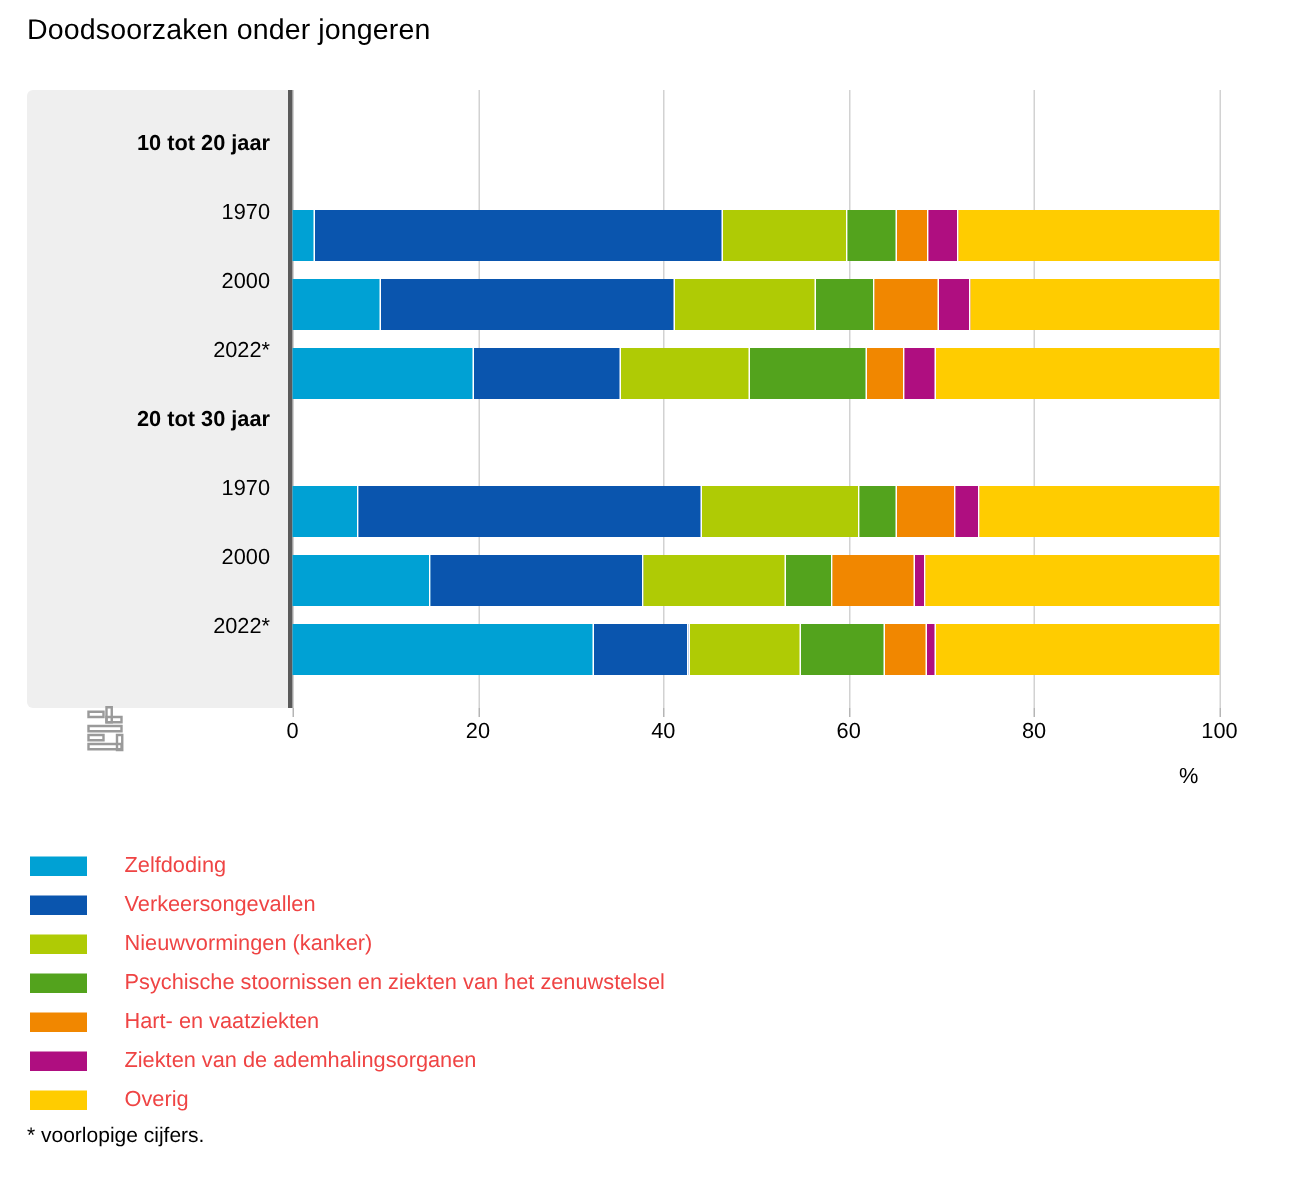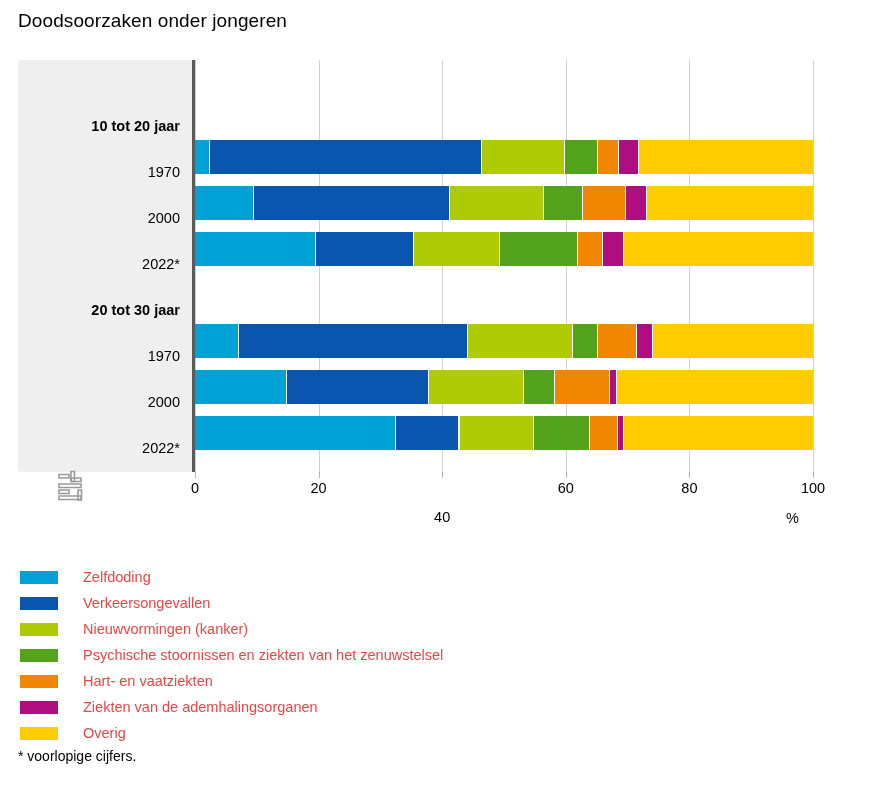--- a/index.html
+++ b/index.html
@@ -88,21 +88,21 @@
     top: 0;
     width: 796px;
     height: 412px;
   }
   .row {
     position: absolute;
     left: 0;
     width: 796px;
     height: 46px;
     display: flex;
-    align-items: flex-end;
+    align-items: flex-start;
   }
   .row-label {
     width: 168px;
     padding-right: 6px;
     box-sizing: border-box;
     text-align: right;
     font-size: 14.5px;
     color: #000;
     white-space: nowrap;
   }
@@ -314,21 +314,21 @@
       </svg>
     </div>
   </div>
 
   <div class="x-axis">
       <div class="tick" style="left: 177px;"></div>
       <div class="tick-label" style="left: 177px;">0</div>
       <div class="tick" style="left: 300.6px;"></div>
       <div class="tick-label" style="left: 300.6px;">20</div>
       <div class="tick" style="left: 424.2px;"></div>
-      <div class="tick-label" style="left: 424.2px; margin-top: 29px;">40</div>
+      <div class="tick-label" style="left: 424.2px;">40</div>
       <div class="tick" style="left: 547.8px;"></div>
       <div class="tick-label" style="left: 547.8px;">60</div>
       <div class="tick" style="left: 671.4px;"></div>
       <div class="tick-label" style="left: 671.4px;">80</div>
       <div class="tick" style="left: 795px;"></div>
       <div class="tick-label" style="left: 795px;">100</div>
     </div>
   <div class="axis-unit">%</div>
 
   <div class="legend">

